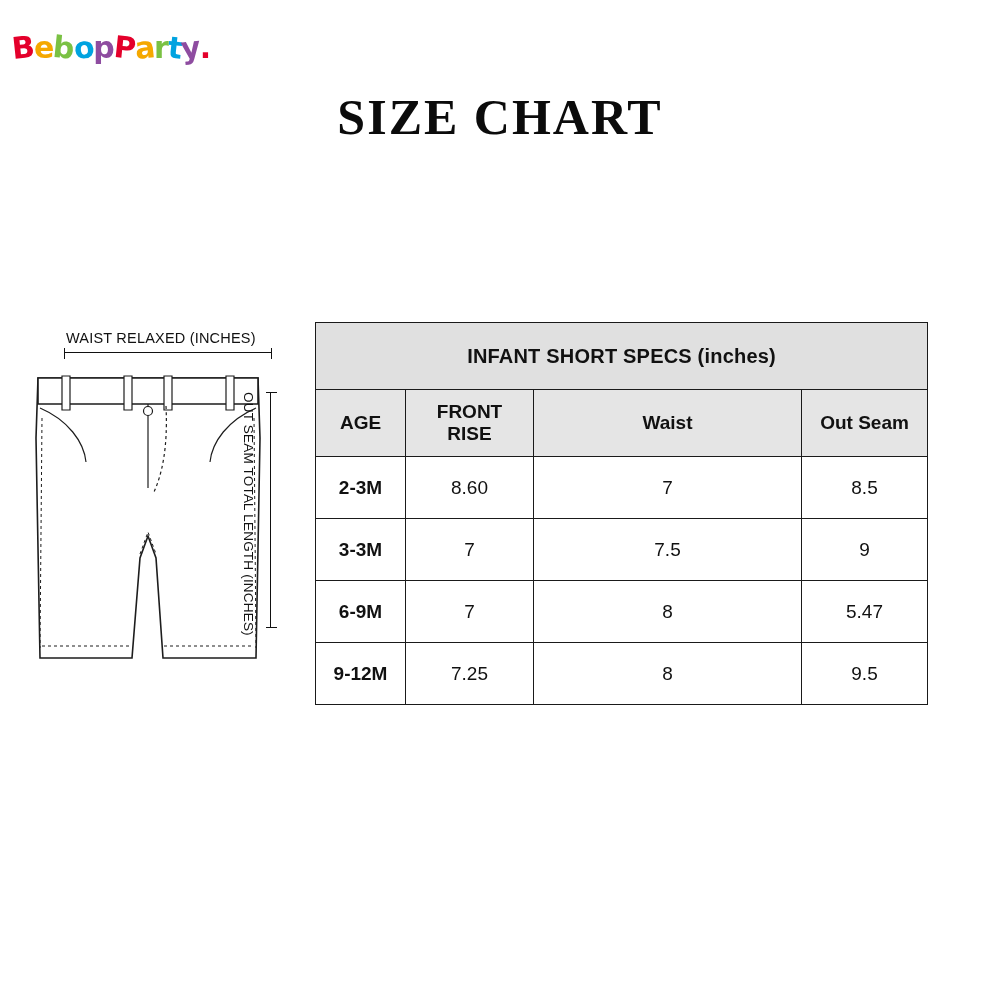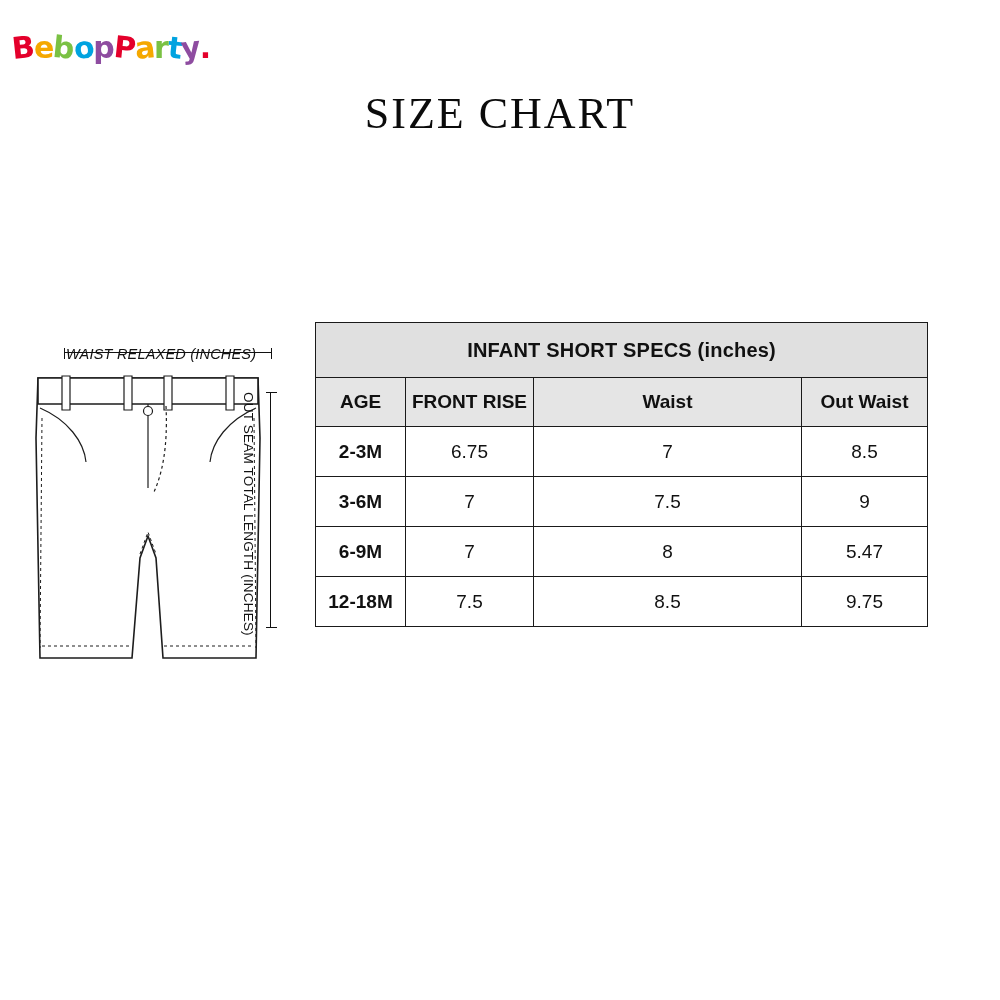--- a/index.html
+++ b/index.html
@@ -35,42 +35,42 @@
   .logo-text span { display: inline-block; }
 
   
   .page-title {
     position: absolute;
     left: 0;
     top: 88px;
     width: 1000px;
     text-align: center;
     font-family: "Liberation Serif", serif;
-    font-size: 44px;
+    font-size: 50px;
     letter-spacing: 2px;
     color: #0b0b0b;
+    font-weight: bold;
   }
 
   
   .garment-wrap {
     position: absolute;
     left: 28px;
     top: 330px;
     width: 270px;
     height: 350px;
   }
   .waist-label {
     position: absolute;
     left: 38px;
-    top: 16px;
+    top: 0px;
     font-size: 14.5px;
     letter-spacing: .2px;
     white-space: nowrap;
     color: #111;
-    font-style: italic;
   }
   .waist-rule {
     position: absolute;
     left: 36px;
     top: 22px;
     width: 208px;
     height: 0;
     border-top: 1.4px solid #111;
   }
   .waist-rule:before, .waist-rule:after {
@@ -127,21 +127,21 @@
     width: 612px;
     border-collapse: collapse;
     table-layout: fixed;
   }
   .spec-table td, .spec-table th {
     border: 1.5px solid #1a1a1a;
     text-align: center;
     font-size: 19px;
     font-family: "Liberation Sans", sans-serif;
     color: #111;
-    padding: 5px;
+    padding: 11px;
     height: 39px;
     vertical-align: middle;
   }
   .spec-table .title-row td {
     background: #e0e0e0;
     font-weight: bold;
     font-size: 20px;
     height: 44px;
     letter-spacing: .2px;
   }
@@ -215,40 +215,40 @@
       <col class="col-seam">
   </colgroup>
   <tbody>
     <tr class="title-row">
       <td colspan="4">INFANT SHORT SPECS (inches)</td>
     </tr>
     <tr class="header-row">
       <td>AGE</td>
       <td>FRONT RISE</td>
       <td>Waist</td>
-      <td>Out Waist</td>
+      <td>Out Seam</td>
     </tr>
     <tr>
       <td>2-3M</td>
-      <td>6.75</td>
+      <td>8.60</td>
       <td>7</td>
       <td>8.5</td>
     </tr>
     <tr>
-      <td>3-6M</td>
+      <td>3-3M</td>
       <td>7</td>
       <td>7.5</td>
       <td>9</td>
     </tr>
     <tr>
       <td>6-9M</td>
       <td>7</td>
       <td>8</td>
       <td>5.47</td>
     </tr>
     <tr>
-      <td>12-18M</td>
-      <td>7.5</td>
-      <td>8.5</td>
-      <td>9.75</td>
+      <td>9-12M</td>
+      <td>7.25</td>
+      <td>8</td>
+      <td>9.5</td>
     </tr>
   </tbody>
 </table>
 
 </body></html>

